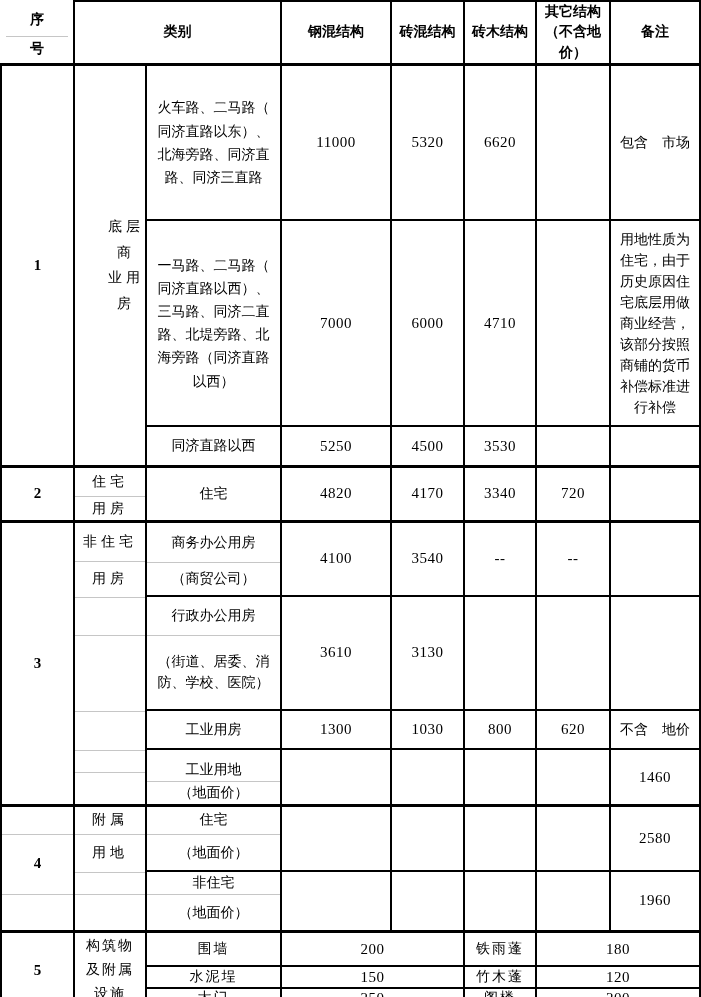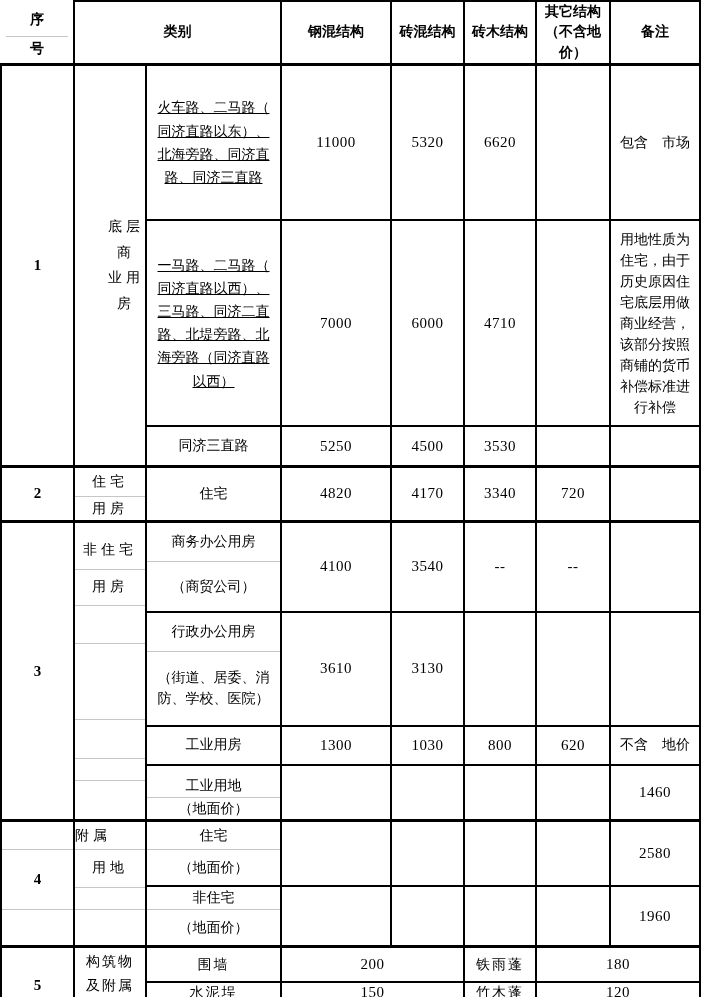--- a/index.html
+++ b/index.html
@@ -7,21 +7,21 @@
   table{border-collapse:collapse;table-layout:fixed;width:701px;
         font-family:"Liberation Serif","DejaVu Serif",serif;color:#000;}
   td,th{border:2px solid #000;padding:0;text-align:center;vertical-align:middle;
         font-size:14px;font-weight:normal;overflow:hidden;}
   th{font-weight:bold;line-height:1.45;padding:0 5px;}
   .tk{border-top:3px solid #000 !important;}
   .bk{border-bottom:3px solid #000 !important;}
   .noborder-tl{border-top:hidden;border-left:hidden;}
   .num{font-size:15px;letter-spacing:0.5px;}
   .no{font-size:15px;font-weight:bold;}
-  .lbl{padding:0 9px;line-break:anywhere;line-height:1.65;text-decoration:underline;}
+  .lbl{padding:0 9px;line-break:anywhere;line-height:1.65;}
   .remark-long{padding:0 7px;line-break:anywhere;line-height:1.5;text-align:center;}
   .ls4{letter-spacing:4px;}
   .ls2{letter-spacing:2px;}
   .blk{display:block;}
   
   .split{display:flex;flex-direction:column;width:100%;}
   .split .a{display:flex;align-items:center;justify-content:center;flex:0 0 auto;}
   .split .b{flex:1 1 auto;display:flex;align-items:center;justify-content:center;
             border-top:1px solid #c6c6c6;padding:0 6px;line-break:anywhere;line-height:1.5;}
   
@@ -39,21 +39,21 @@
        background-size:100% 1px;background-repeat:no-repeat;
        background-position:0 27px,0 87px;}
   .s4no .band{position:absolute;left:0;right:0;top:27px;height:60px;
        display:flex;align-items:center;justify-content:center;}
   
   .s4g{position:relative;height:123px;display:flex;flex-direction:column;
        background-image:linear-gradient(#c6c6c6,#c6c6c6),linear-gradient(#c6c6c6,#c6c6c6),
          linear-gradient(#c6c6c6,#c6c6c6);
        background-size:100% 1px;background-repeat:no-repeat;
        background-position:0 27px,0 65px,0 87px;}
-  .s4g .t1{height:27px;display:flex;align-items:center;justify-content:flex-start;}
+  .s4g .t1{height:27px;display:flex;align-items:center;justify-content:center;}
   .s4g .t2{height:38px;display:flex;align-items:center;justify-content:center;}
   .grp-lines{line-height:1.85;padding-left:32px;}
   .s5grp{line-height:1.72;}
 </style>
 </head>
 <body>
 
 <div class="wrap">
 <table>
   <colgroup>
@@ -104,21 +104,21 @@
   <tr style="height:206px">
     <td class="lbl">一马路、二马路（同济直路以西）、三马路、同济二直路、北堤旁路、北海旁路（同济直路以西）</td>
     <td class="num">7000</td>
     <td class="num">6000</td>
     <td class="num">4710</td>
     <td></td>
     <td class="remark-long">用地性质为住宅，由于历史原因住宅底层用做商业经营，该部分按照商铺的货币补偿标准进行补偿</td>
   </tr>
 
   <tr style="height:40px">
-    <td>同济三直路</td>
+    <td>同济直路以西</td>
     <td class="num">5250</td>
     <td class="num">4500</td>
     <td class="num">3530</td>
     <td></td>
     <td></td>
   </tr>
 
   <tr style="height:54px">
     <td class="no tk">2</td>
     <td class="tk ls4">
@@ -145,21 +145,21 @@
       <div class="s3g ls4">
         <div class="t1">
                 <span>非住宅</span>
               </div>
         <div class="t2">
                 <span>用房</span>
               </div>
       </div>
     </td>
     <td class="tk">
-      <div class="split" style="height:88px">
+      <div class="split" style="height:70px">
         <div class="a" style="height:38px">
                 <span>商务办公用房</span>
               </div>
         <div class="b">
                 <span>（商贸公司）</span>
               </div>
       </div>
     </td>
     <td class="num tk">4100</td>
     <td class="num tk">3540</td>

